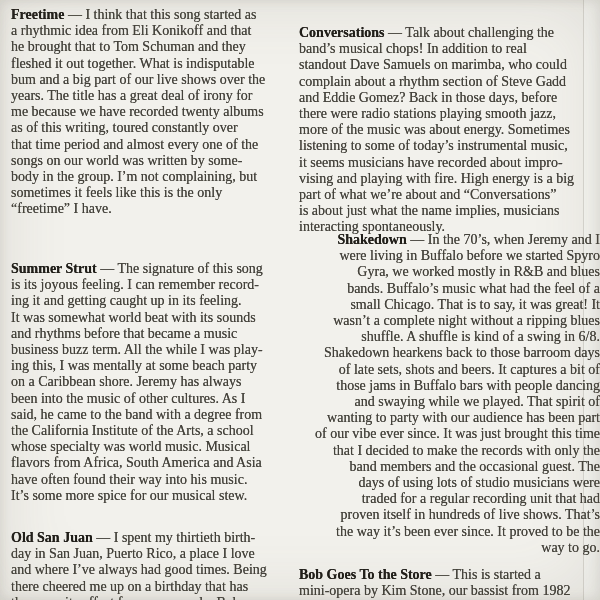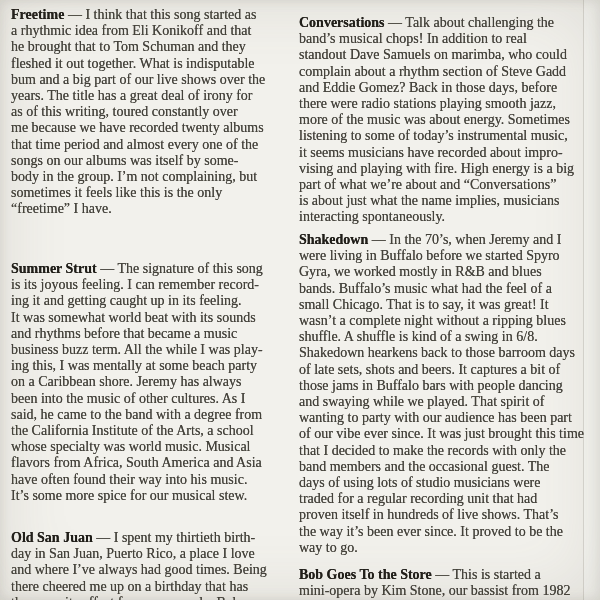--- a/index.html
+++ b/index.html
@@ -34,22 +34,22 @@
   .col-right{left:299px;width:301px;}
   .section{
     position:absolute;left:0;right:0;
     font-size:14px;
     line-height:16.2px;
     letter-spacing:0px;
   }
   .col-left  .sec-0{top:7px;}
   .col-left  .sec-1{top:261px;}
   .col-left  .sec-2{top:530px;}
-  .col-right .sec-0{top:15px;}
-  .col-right .sec-1{top:232px;}
+  .col-right .sec-0{top:25px;}
+  .col-right .sec-1{top:232px;text-align:right;}
   .col-right .sec-2{top:567px;}
   .ln{
     white-space:nowrap;
     text-shadow:0 0 0.45px rgba(68,66,59,0.85);
   }
   .hd{
     font-weight:bold;
     color:#201e19;
     text-shadow:0 0 0.5px rgba(32,30,25,0.9);
   }
@@ -62,24 +62,24 @@
   <div class="crease"></div>
 
 <div class="col col-left">
       <div class="section sec-0">
         <div class="ln"><span class="hd">Freetime</span> <span>— I think that this song started as</span></div>
         <div class="ln">a rhythmic idea from Eli Konikoff and that</div>
         <div class="ln">he brought that to Tom Schuman and they</div>
         <div class="ln">fleshed it out together. What is indisputable</div>
         <div class="ln">bum and a big part of our live shows over the</div>
         <div class="ln">years. The title has a great deal of irony for</div>
+        <div class="ln">me because we have recorded twenty albums</div>
         <div class="ln">as of this writing, toured constantly over</div>
-        <div class="ln">me because we have recorded twenty albums</div>
         <div class="ln">that time period and almost every one of the</div>
-        <div class="ln">songs on our albums was itself by some-</div>
+        <div class="ln">songs on our world was written by some-</div>
         <div class="ln">body in the group. I’m not complaining, but</div>
         <div class="ln">sometimes it feels like this is the only</div>
         <div class="ln">“freetime” I have.</div>
       </div>
       <div class="section sec-1">
         <div class="ln"><span class="hd">Summer Strut</span> <span>— The signature of this song</span></div>
         <div class="ln">is its joyous feeling. I can remember record-</div>
         <div class="ln">ing it and getting caught up in its feeling.</div>
         <div class="ln">It was somewhat world beat with its sounds</div>
         <div class="ln">and rhythms before that became a music</div>

